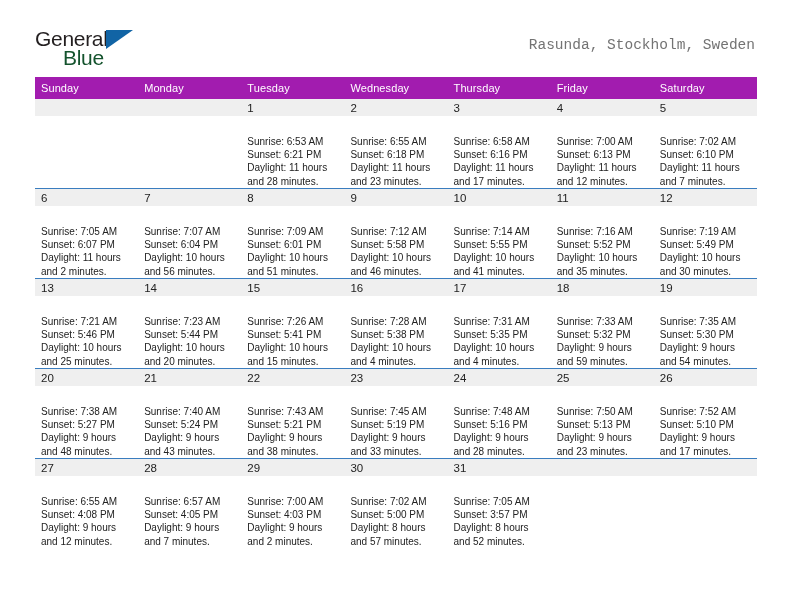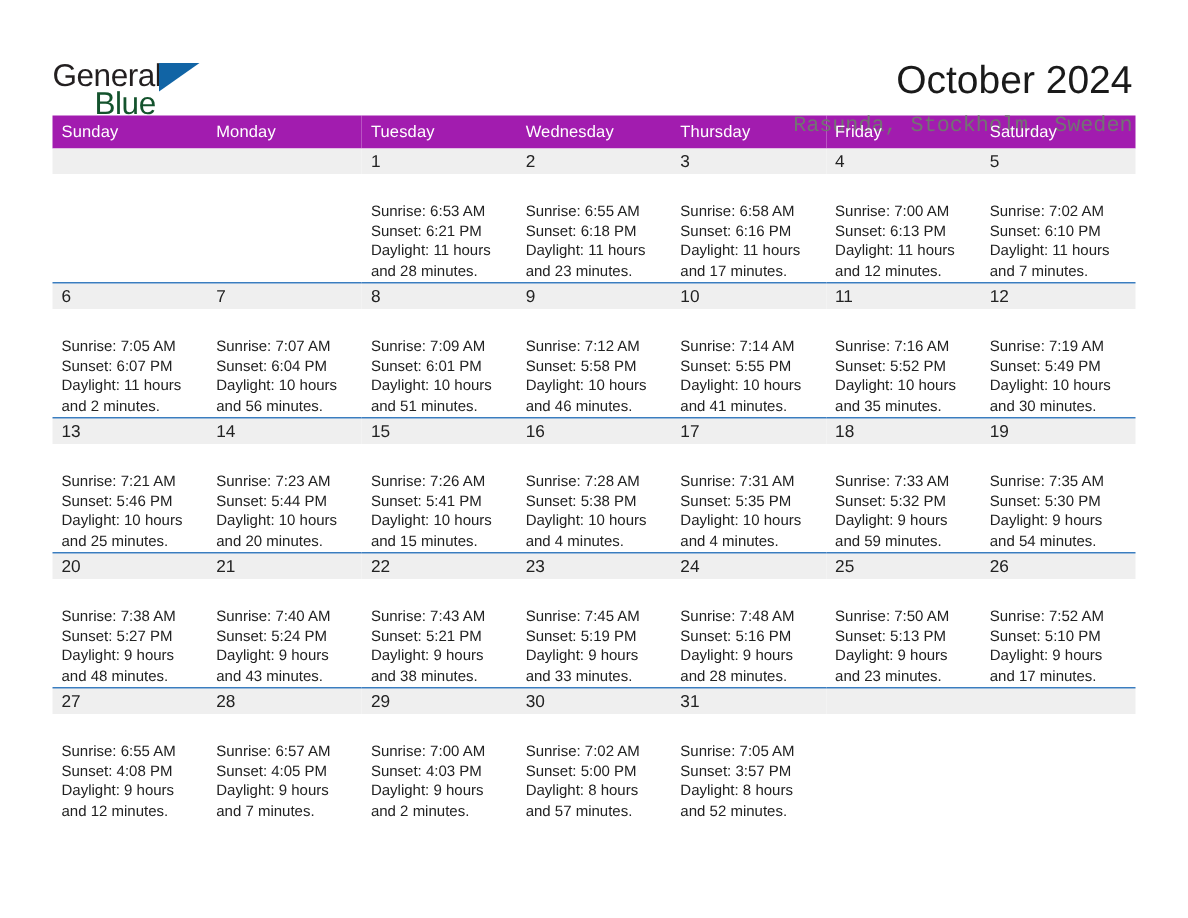--- a/index.html
+++ b/index.html
@@ -20,21 +20,21 @@
     height: 612px;
     box-sizing: border-box;
     padding: 0 35px;
   }
 
   
   .topbar {
     display: flex;
     justify-content: space-between;
     align-items: flex-start;
-    padding-top: 40px;
+    padding-top: 28px;
     height: 72px;
     box-sizing: border-box;
   }
   .logo {
     position: relative;
     width: 120px;
     height: 48px;
     flex: 0 0 auto;
   }
   .logo-general {
@@ -148,21 +148,20 @@
 
   <div class="topbar">
 
     <div class="logo">
       <span class="logo-general">General</span>
       <span class="logo-triangle"></span>
       <span class="logo-blue">Blue</span>
     </div>
 
     <div class="titles">
-      <div class="month-title">October 2024</div>
       <div class="location-subtitle">Rasunda, Stockholm, Sweden</div>
     </div>
 
   </div>
 
   <table class="calendar">
     <thead>
       <tr>
         <th>Sunday</th>
         <th>Monday</th>

